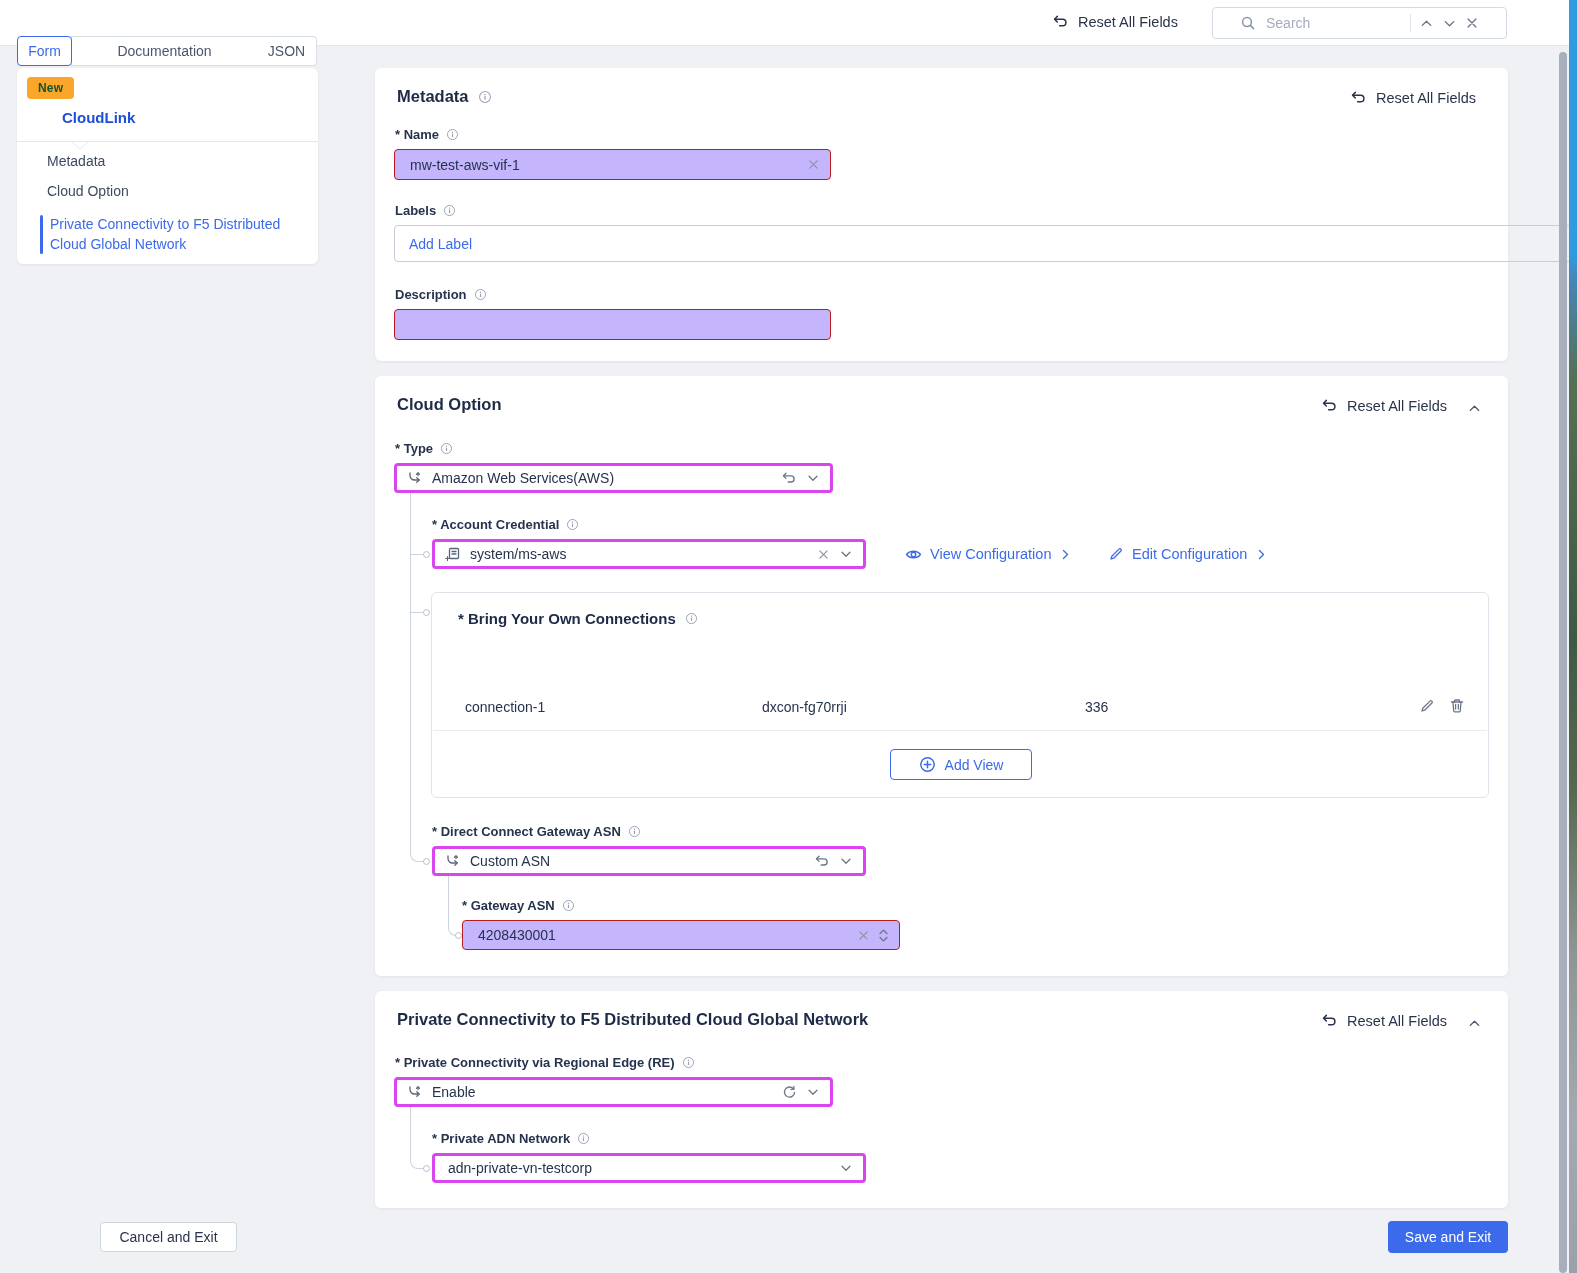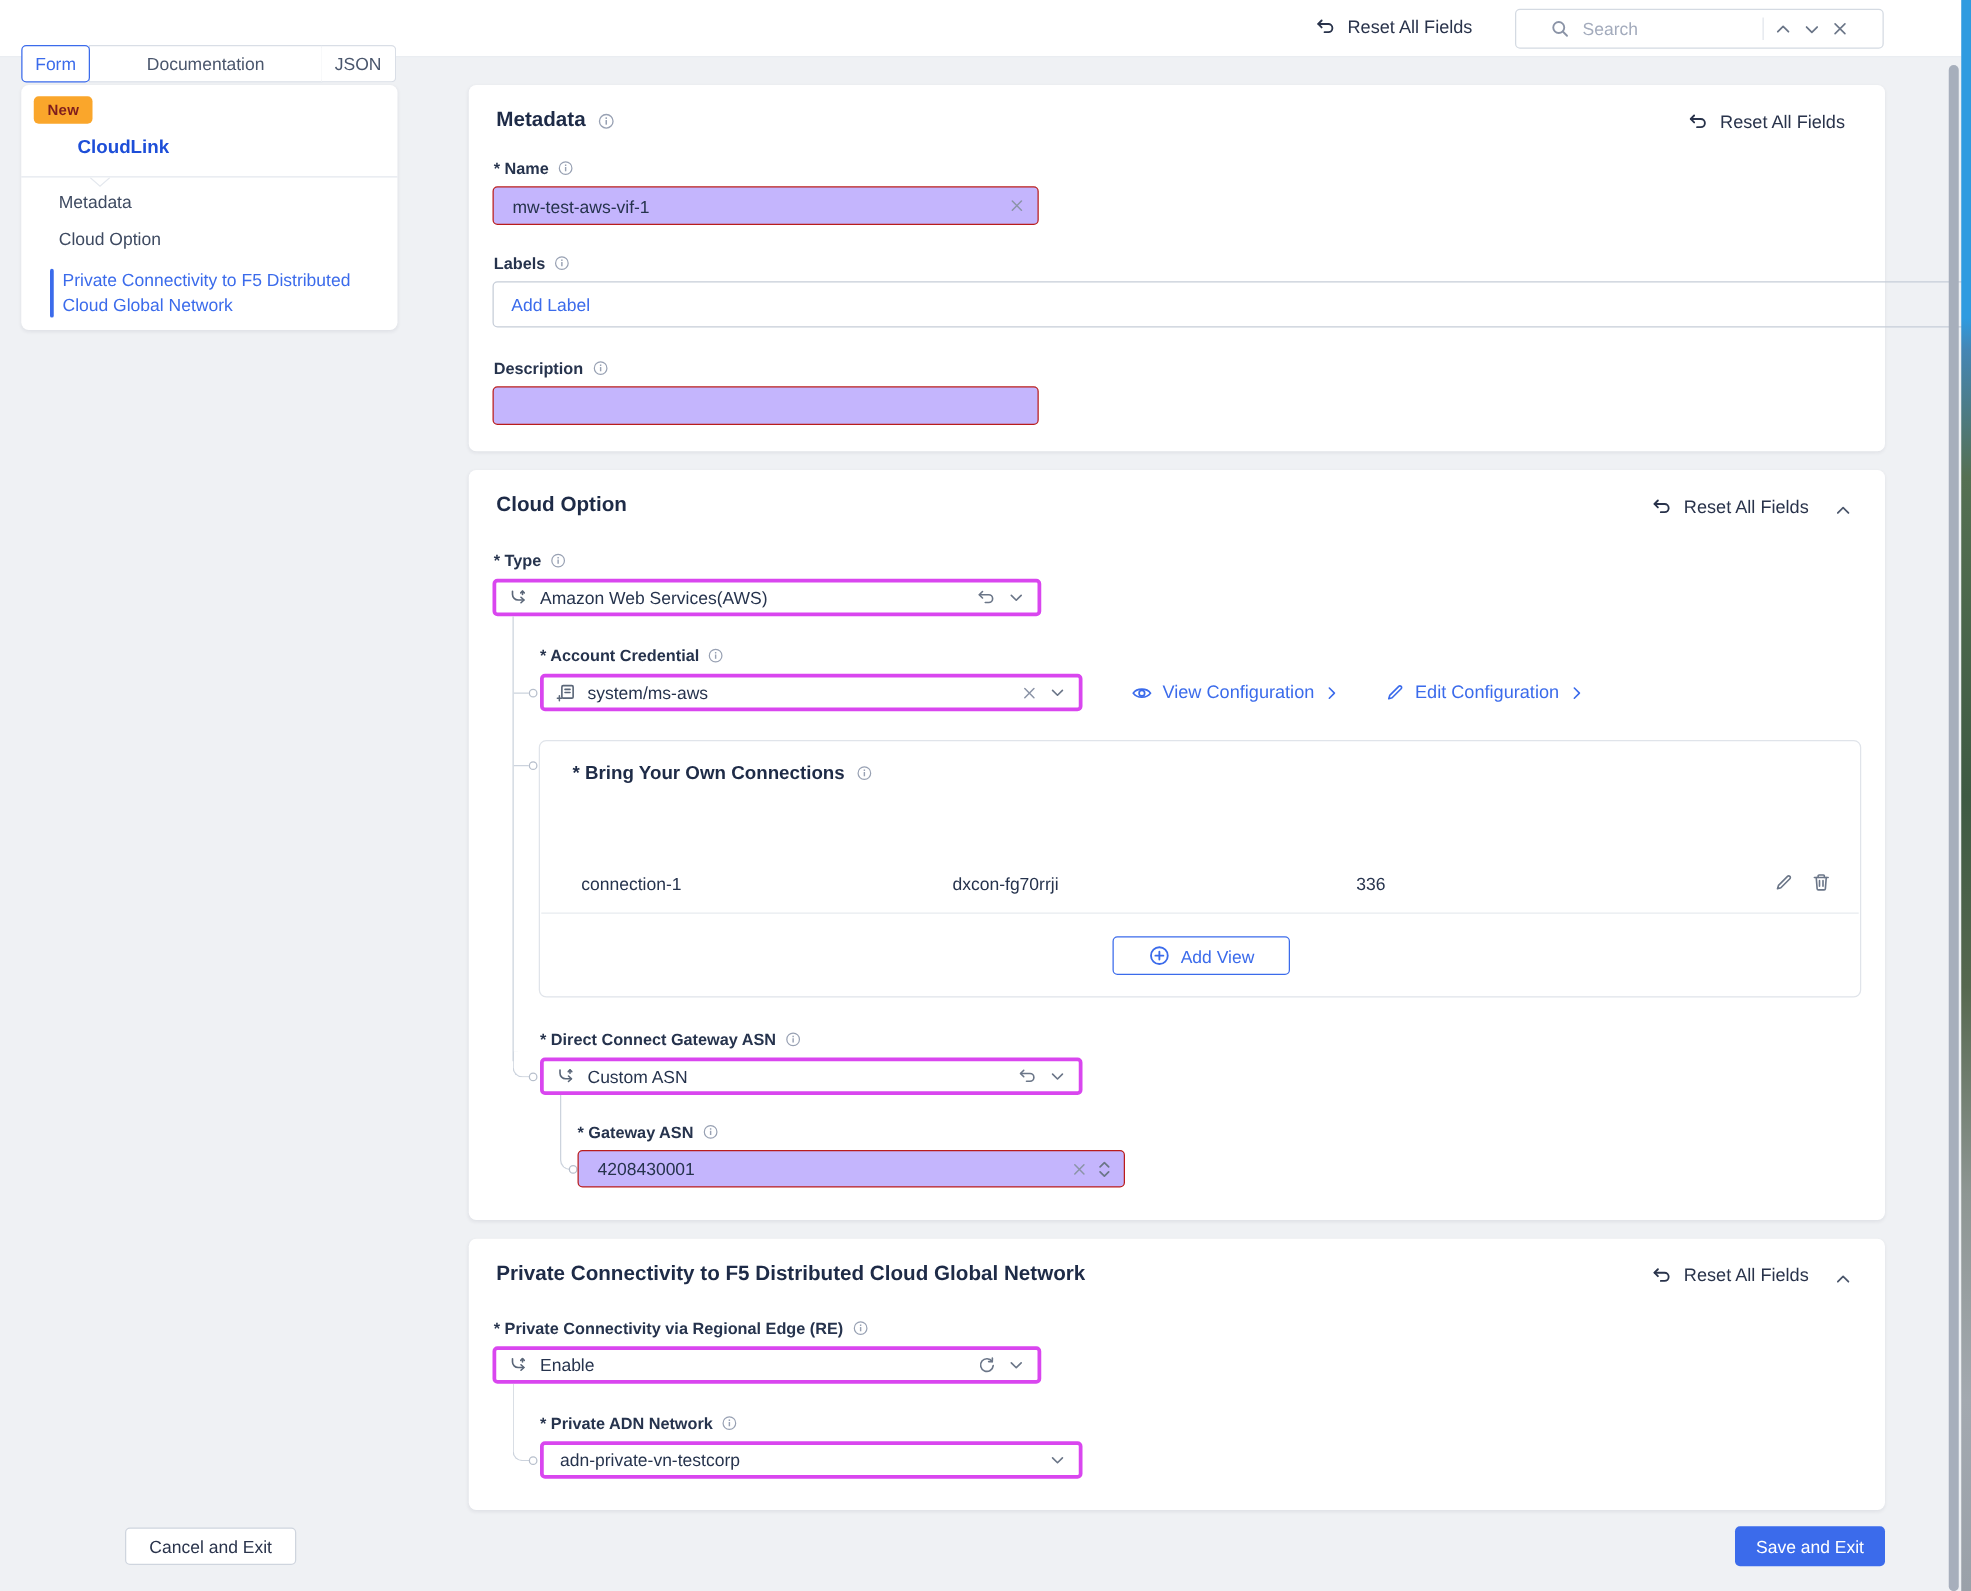--- a/index.html
+++ b/index.html
@@ -13,21 +13,21 @@
   .tab-json{left:257px;width:60px;border-left:none;border-radius:0 4px 4px 0;}
   .reset-top{position:absolute;left:1052px;top:13px;display:flex;align-items:center;gap:9px;color:#29334B;font-size:14.5px;cursor:pointer;}
   .searchbox{position:absolute;left:1212px;top:7px;width:295px;height:32px;box-sizing:border-box;border:1px solid #D4DAE2;border-radius:4px;background:#fff;display:flex;align-items:center;padding:0 27px;gap:8px;}
   .searchbox input{border:none;outline:none;flex:1;font-size:14px;color:#333;min-width:0;background:transparent;}
   .searchbox input::placeholder{color:#A3ABBC;}
   .vdiv{width:1px;height:18px;background:#E1E5EB;}
   
   .card{position:absolute;background:#fff;border-radius:6px;box-shadow:0 1px 3px rgba(25,35,60,.07);}
   
   .sidebar{left:17px;top:68px;width:301px;height:196px;}
-  .badge{position:absolute;left:10px;top:9px;background:#FAA62B;color:#7f1d1d;font-weight:bold;font-size:12px;padding:4px 11px;border-radius:4px;letter-spacing:.2px;}
+  .badge{position:absolute;left:10px;top:9px;background:#FAA62B;color:#14532d;font-weight:bold;font-size:12px;padding:4px 11px;border-radius:4px;letter-spacing:.2px;}
   .side-title{position:absolute;left:11px;top:41px;font-weight:bold;font-size:15px;color:#1d4ed8;margin-left:34px;}
   .side-div{position:absolute;left:0;right:0;top:73px;border-top:1px solid #E4E8EE;}
   .side-notch{position:absolute;left:55px;top:74px;}
   .side-item{position:absolute;left:30px;font-size:14px;color:#3E4A61;cursor:pointer;}
   .side-item-active{position:absolute;left:33px;top:146px;width:252px;font-size:14px;line-height:20px;color:#3B6BEB;cursor:pointer;}
   .side-bar{position:absolute;left:23px;top:147px;width:3px;height:39px;background:#3B6BEB;border-radius:2px;}
   
   .card-meta{left:375px;top:68px;width:1133px;height:293px;}
   .card-cloud{left:375px;top:376px;width:1133px;height:600px;}
   .card-priv{left:375px;top:991px;width:1133px;height:217px;}

